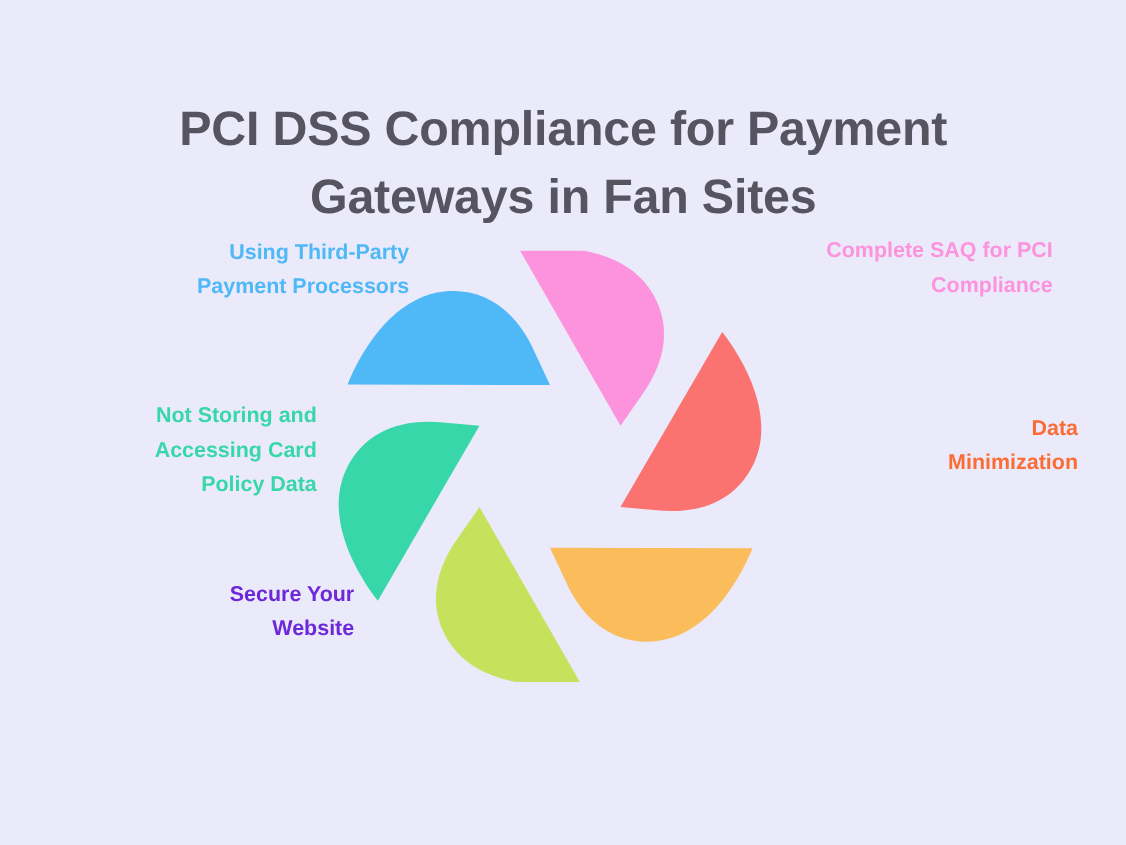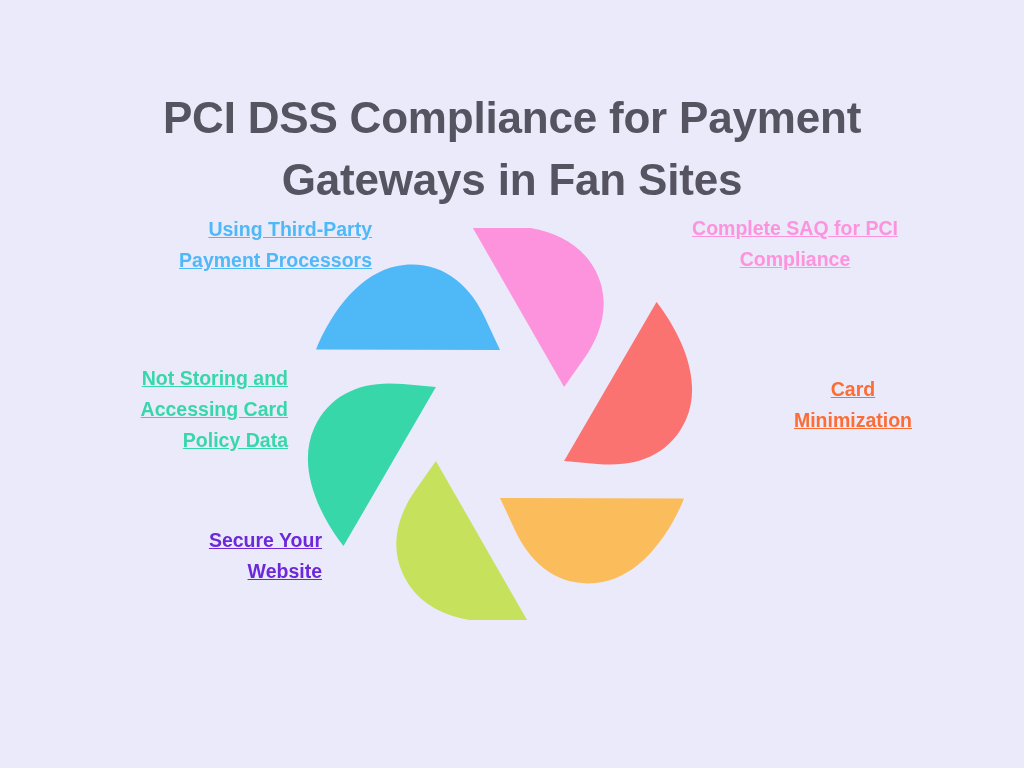--- a/index.html
+++ b/index.html
@@ -45,24 +45,23 @@
   }
   #wheel { display: block; }
 
   
   .label {
     position: absolute;
     font-size: 19.5px;
     line-height: 31px;
     font-weight: bold;
     white-space: pre-line;
-    text-decoration: underline;
   }
   .label.right-al { text-align: right; }
-  .label.left-al  { text-align: center; }
+  .label.left-al  { text-align: right; margin-left: 12px; }
 
   #label-third-party {
     left: 80px; top: 214px; width: 292px;
   }
   #label-saq {
     left: 645px; top: 213px; width: 300px;
   }
   #label-not-storing {
     left: 58px; top: 363px; width: 230px;
   }
@@ -121,20 +120,20 @@
   <div class="label right-al" id="label-third-party" style="color:#4fb8f7">Using Third-Party
 Payment Processors</div>
 
   <div class="label left-al" id="label-saq" style="color:#fc93dc">Complete SAQ for PCI
 Compliance</div>
 
   <div class="label right-al" id="label-not-storing" style="color:#38d7aa">Not Storing and
 Accessing Card
 Policy Data</div>
 
-  <div class="label left-al" id="label-data-min" style="color:#fb6d35">Card
+  <div class="label left-al" id="label-data-min" style="color:#fb6d35">Data
 Minimization</div>
 
   <div class="label right-al" id="label-secure" style="color:#6d28d9">Secure Your
 Website</div>
 
 
 </div>
 
 </body></html>

